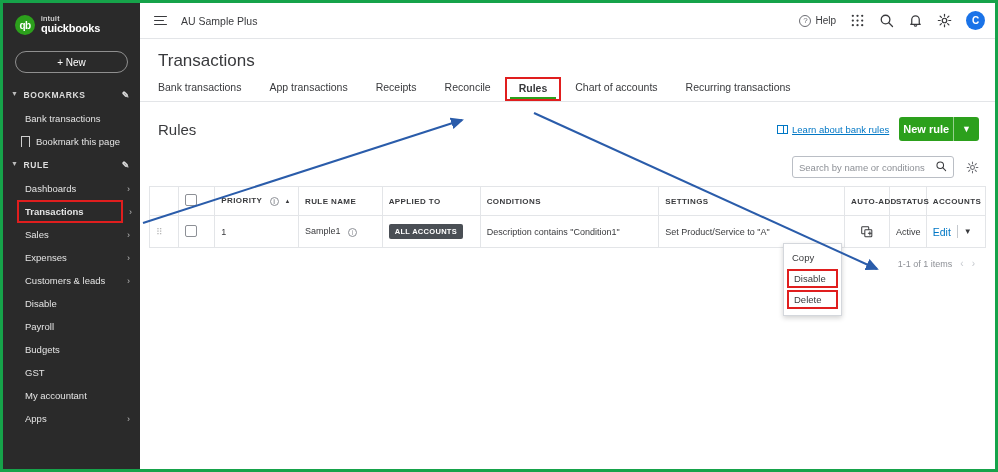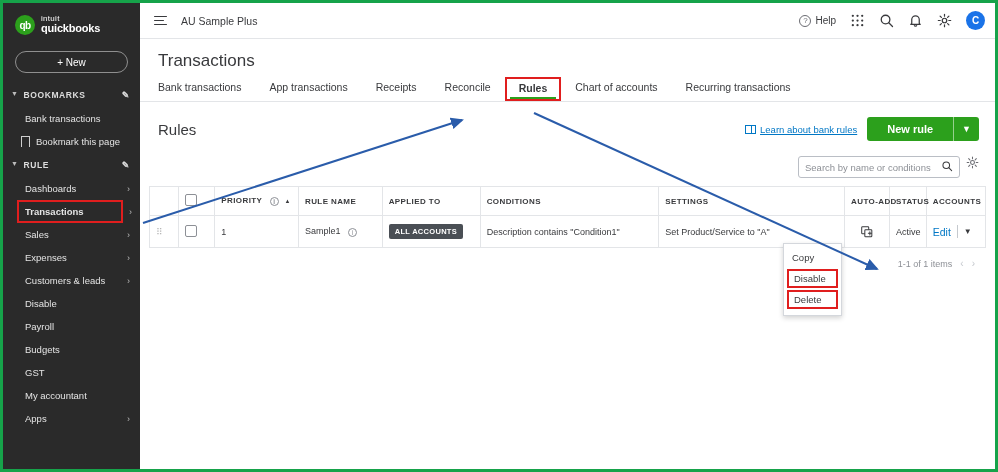--- a/index.html
+++ b/index.html
@@ -116,26 +116,26 @@
   .learn {
     display: flex; align-items: center; gap: 4px;
     font-size: 9.5px; color: #0077c5; text-decoration: underline; cursor: pointer;
   }
   .book-ic { width: 11px; height: 9px; border: 1.3px solid #0077c5; position: relative; display:inline-block; }
   .book-ic::after { content:""; position:absolute; left:50%; top:0; bottom:0; width:1.3px; background:#0077c5; }
   .new-rule {
     display: flex; align-items: stretch; background: #2ca01c; border-radius: 3px; overflow: hidden; cursor: pointer;
   }
   .new-rule .lbl {
-    color: #fff; font-size: 11px; font-weight: bold; padding: 6px 20px; white-space: nowrap;
+    color: #fff; font-size: 11px; font-weight: bold; padding: 6px 4px; white-space: nowrap;
   }
   .new-rule .split { width: 1px; background: rgba(255,255,255,.5); }
   .new-rule .cv { color: #fff; font-size: 9px; display: flex; align-items: center; padding: 0 8px; }
 
-  .search-row { display: flex; align-items: flex-start; justify-content: flex-end; gap: 6px; padding: 12px 16px 8px 0; }
+  .search-row { display: flex; align-items: center; justify-content: flex-end; gap: 12px; padding: 12px 16px 8px 0; }
   .search-box {
     width: 162px; height: 22px; border: 1px solid #babec5; border-radius: 3px;
     display: flex; align-items: center; padding: 0 6px; background: #fff;
   }
   .search-box input {
     flex: 1; border: none; outline: none; font-size: 9.5px; color: #8d9096;
     font-family: "Liberation Sans", sans-serif; background: transparent;
   }
   .search-box input::placeholder { color: #8d9096; }
   .gear-btn { cursor: pointer; color: #6b6c72; }

